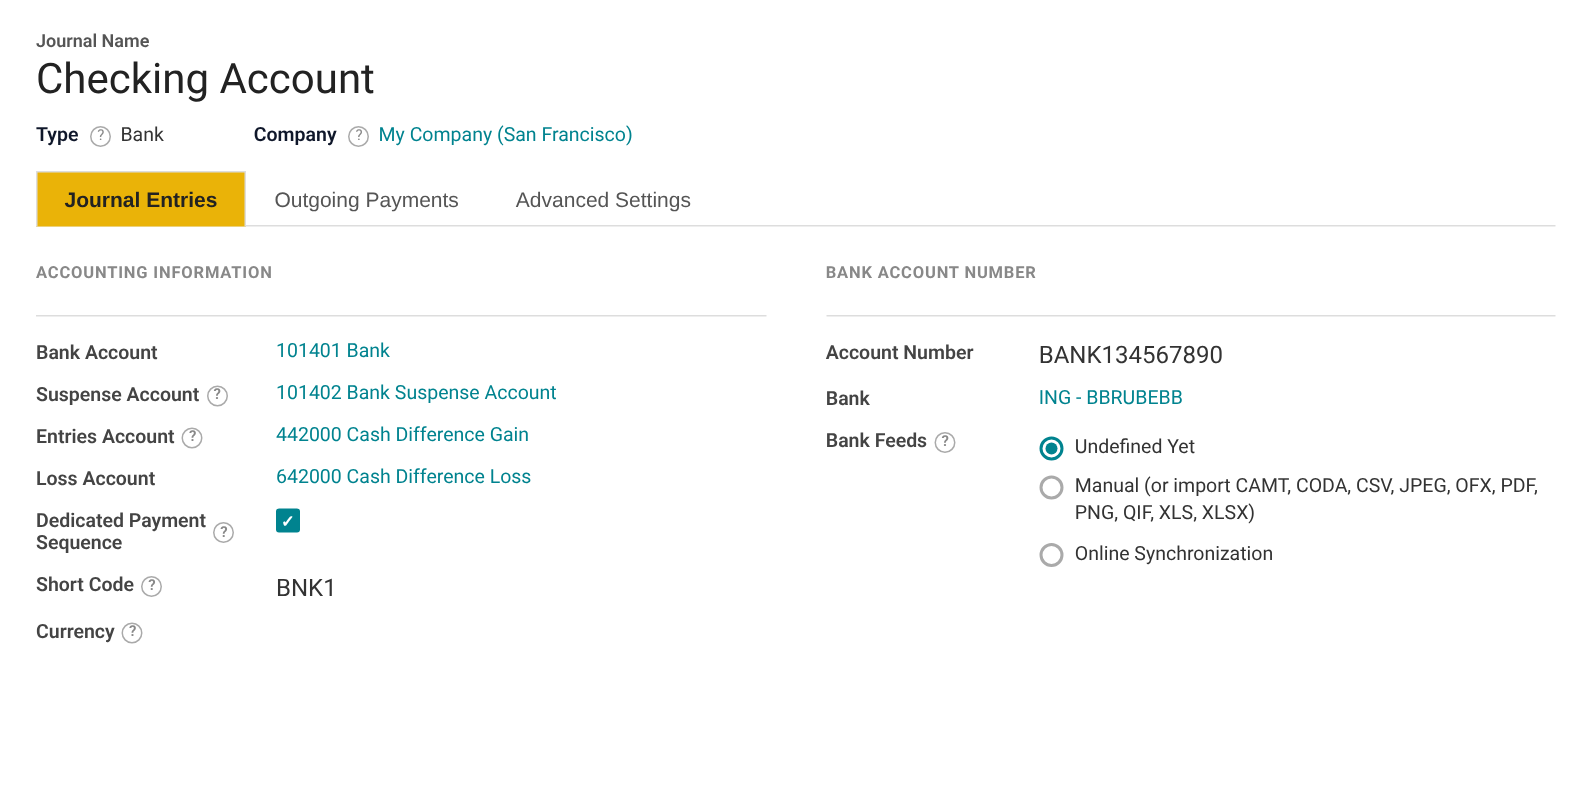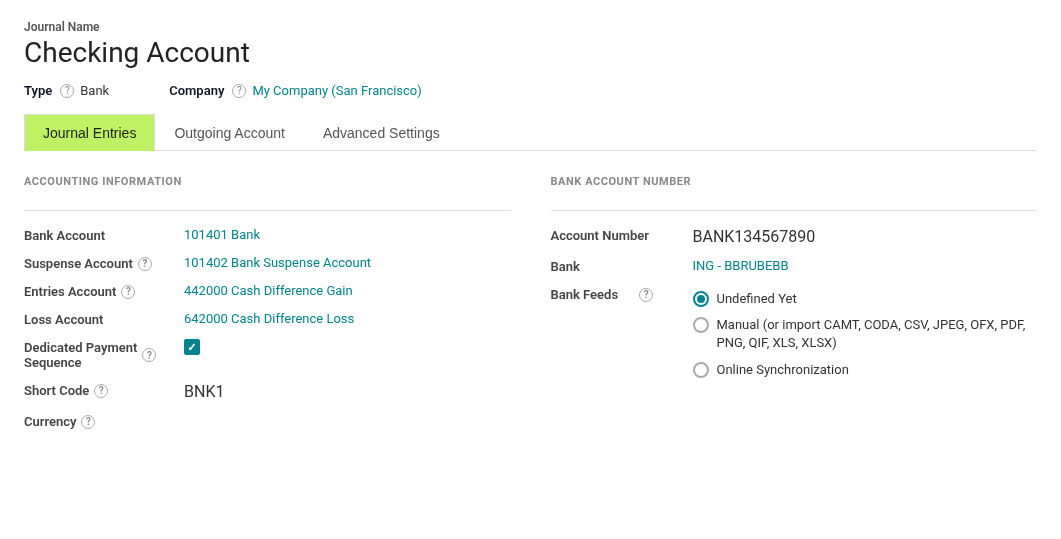--- a/index.html
+++ b/index.html
@@ -72,23 +72,23 @@
       cursor: pointer;
       border: 1px solid transparent;
       border-bottom: none;
       margin-bottom: -1px;
       color: #555;
       background: none;
     }
     .tab.active {
       border-color: #ddd;
       border-bottom-color: #fff;
-      background: #bef264;
+      background: #eab308;
       color: #222;
-      font-weight: 400;
+      font-weight: 700;
     }
     .content-area {
       display: flex;
       gap: 40px;
     }
     .left-section {
       flex: 1;
       max-width: 500px;
     }
     .right-section {
@@ -209,21 +209,21 @@
   </div>
   <div class="meta-item">
     <span class="meta-label">Company</span>
     <span class="meta-help">?</span>
     <span class="meta-value-link">My Company (San Francisco)</span>
   </div>
 </div>
 
 <div class="tabs">
   <button class="tab active">Journal Entries</button>
-  <button class="tab">Outgoing Account</button>
+  <button class="tab">Outgoing Payments</button>
   <button class="tab">Advanced Settings</button>
 </div>
 
 <div class="content-area">
 
   <div class="left-section">
     <div class="section-title">ACCOUNTING INFORMATION</div>
 
     <div class="field-row">
       <span class="field-label">Bank Account</span>
@@ -286,21 +286,21 @@
       <span class="field-label">Account Number</span>
       <span class="field-value-plain">BANK134567890</span>
     </div>
 
     <div class="field-row">
       <span class="field-label">Bank</span>
       <span class="field-value">ING - BBRUBEBB</span>
     </div>
 
     <div class="field-row" style="align-items: flex-start;">
-      <span class="field-label" style="display:flex;align-items:center;gap:19px;text-align:center;">
+      <span class="field-label" style="display:flex;align-items:center;gap:3px;text-align:center;">
         <span>Bank Feeds</span>
         <span class="meta-help">?</span>
       </span>
       <div class="radio-group">
         <div class="radio-item">
           <div class="radio-btn selected"></div>
           <span class="radio-label">Undefined Yet</span>
         </div>
         <div class="radio-item">
           <div class="radio-btn"></div>

